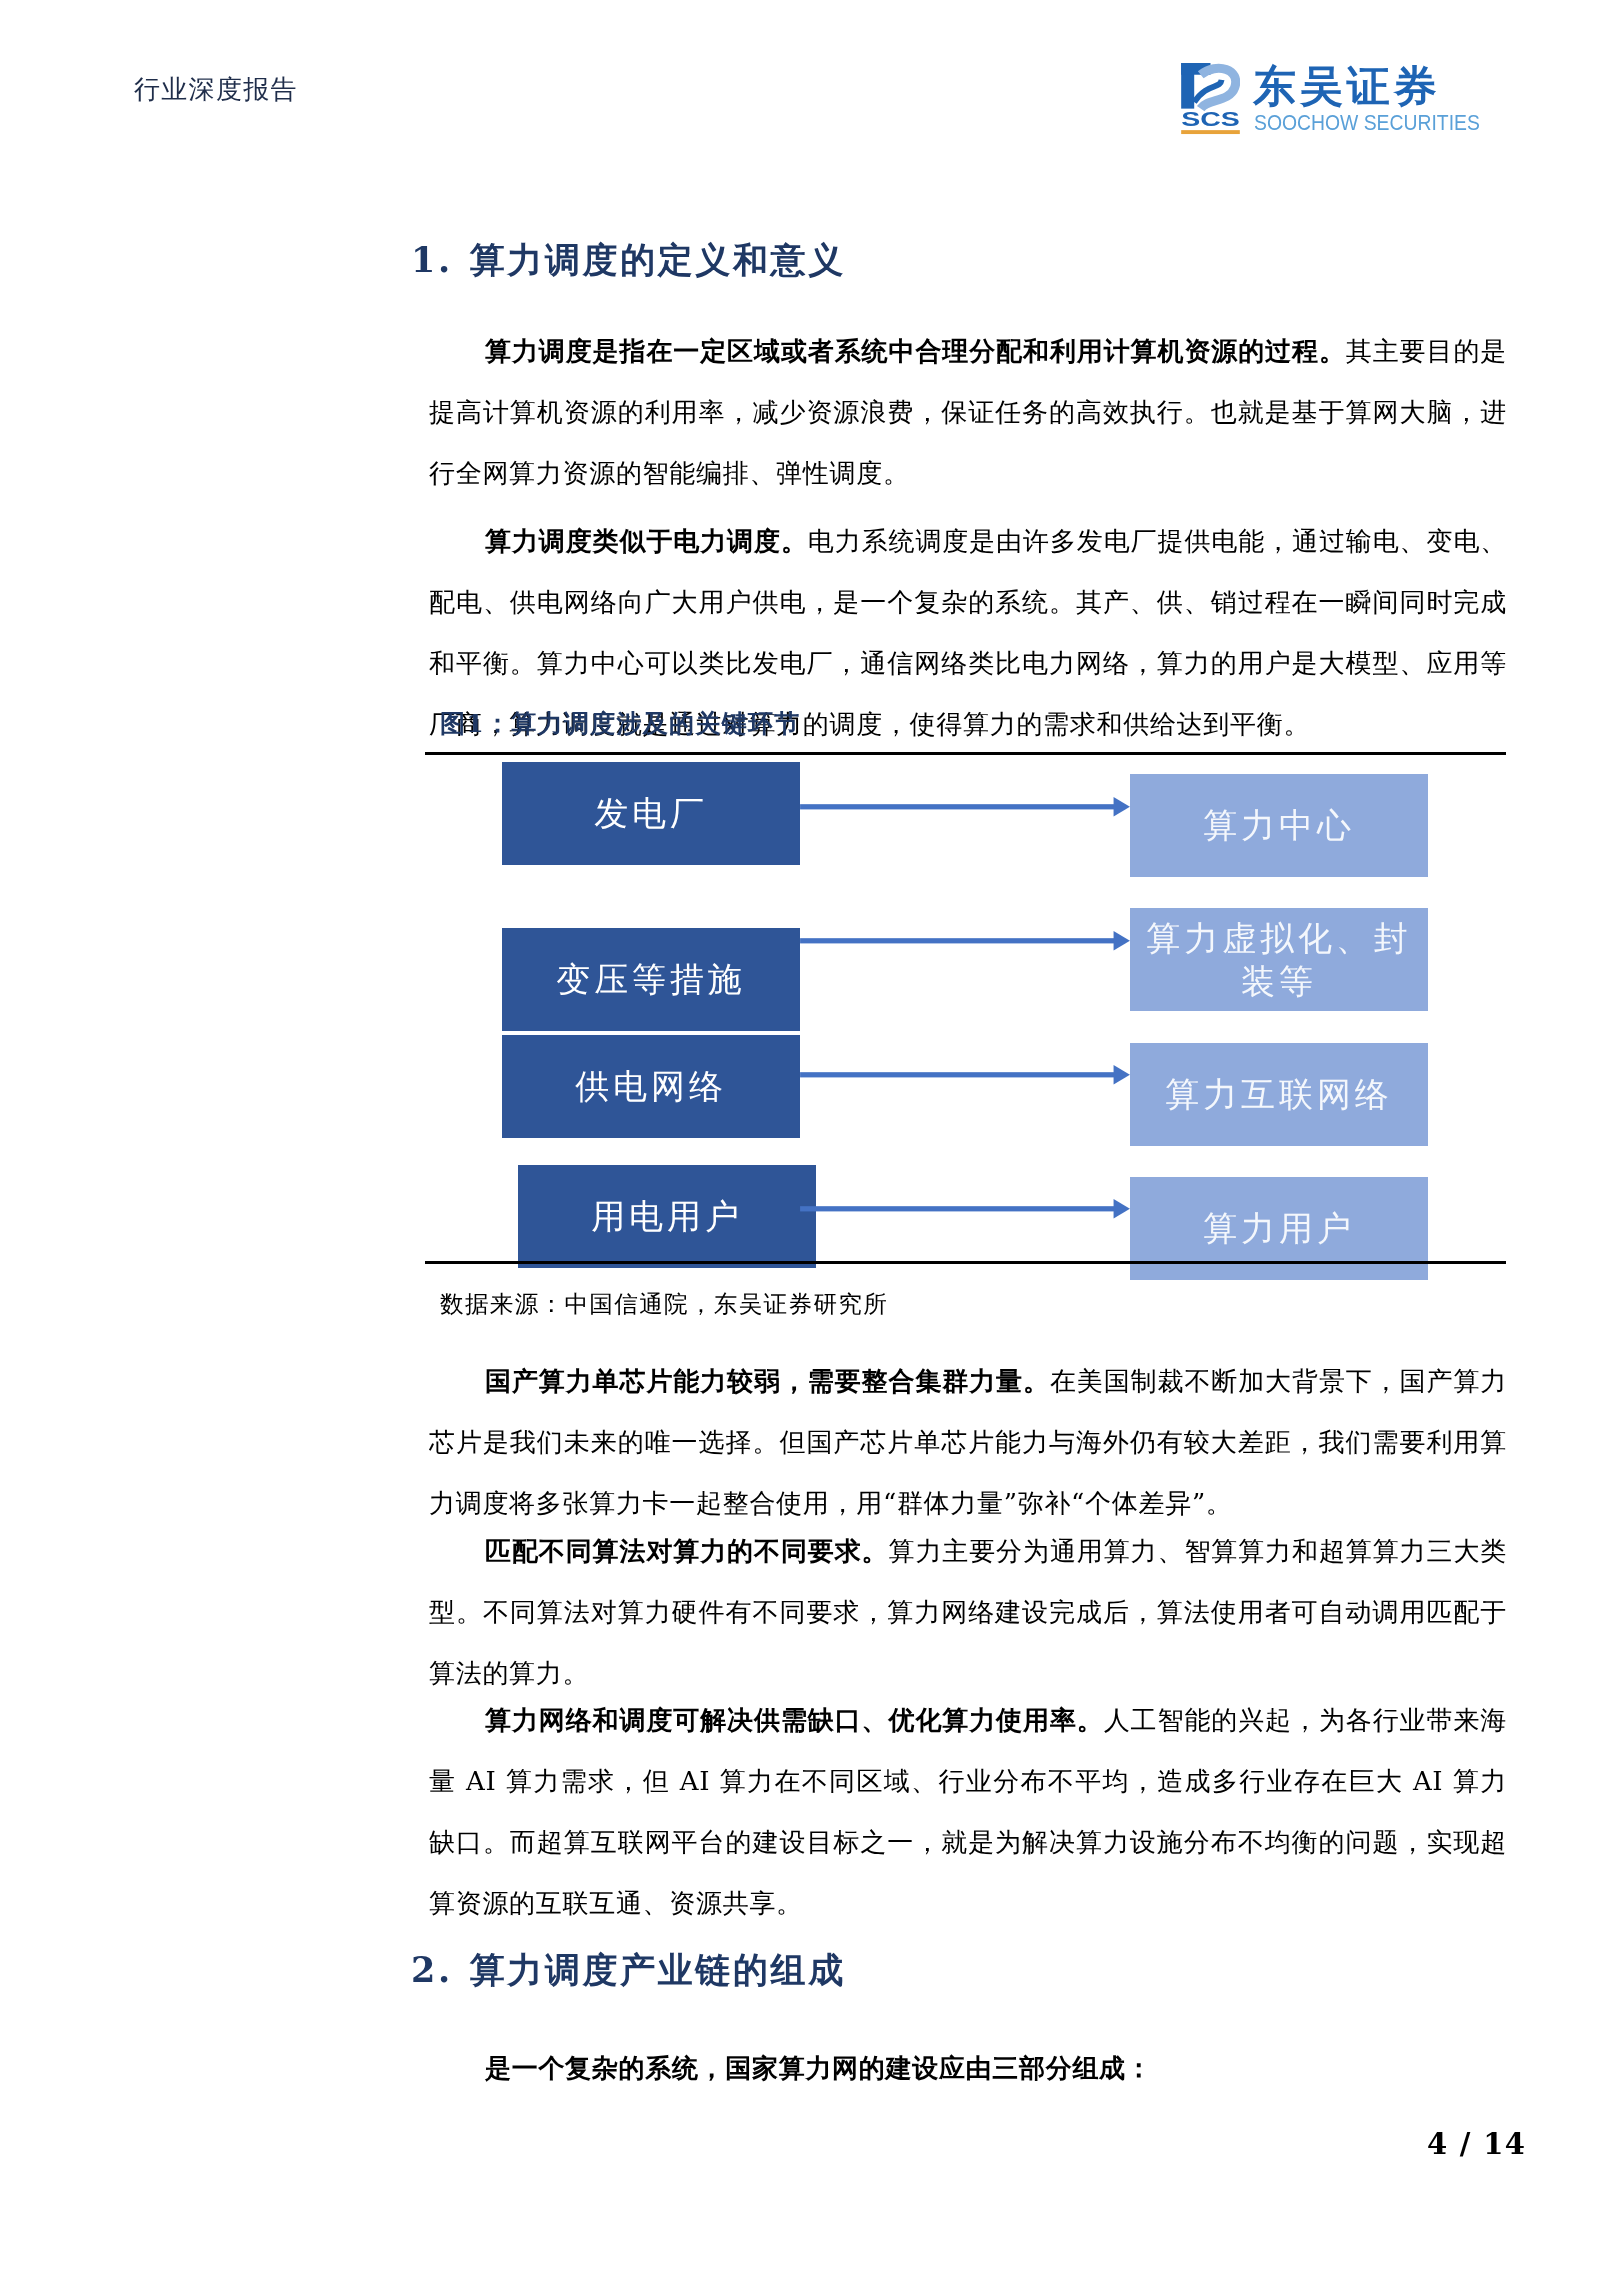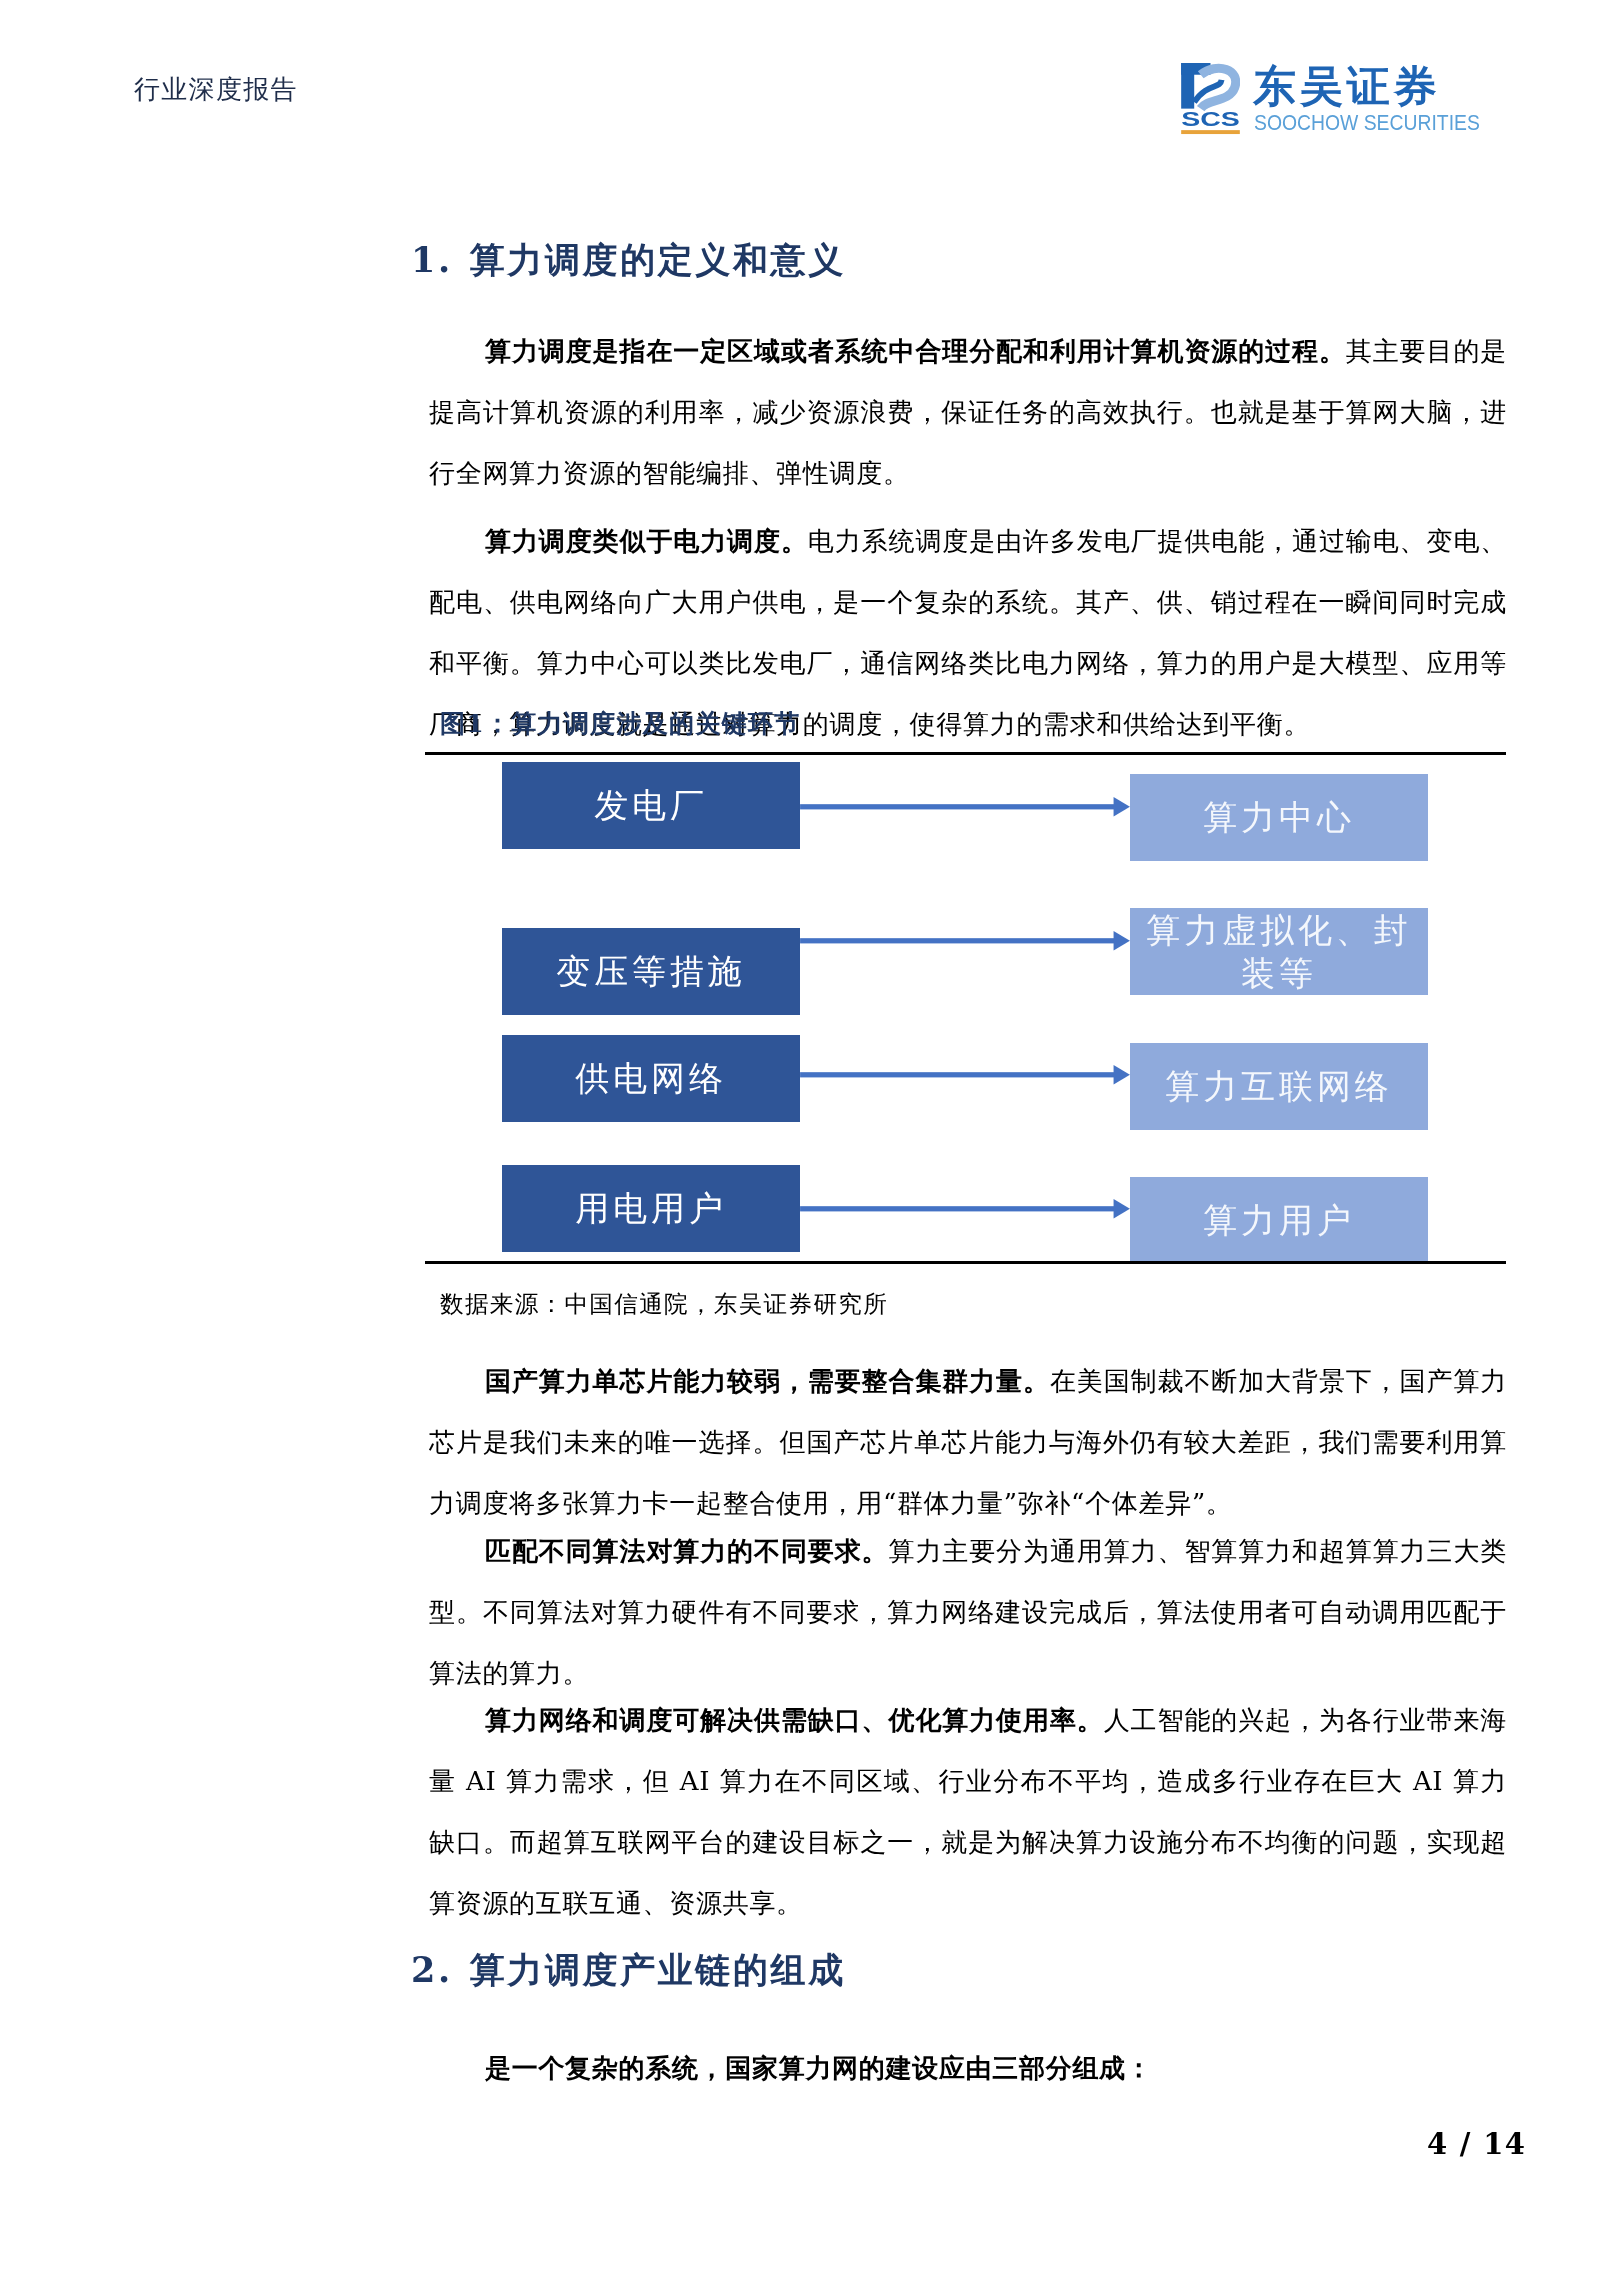--- a/index.html
+++ b/index.html
@@ -12,21 +12,21 @@
   .logo-cn { position:absolute; left:72px; top:-2.6px; font-family:"DejaVu Sans","Liberation Sans",sans-serif;
              font-weight:bold; font-size:43px; color:#1e64b4; letter-spacing:3.9px; line-height:52px; }
   .logo-en { position:absolute; left:73px; top:47px; font-family:"Liberation Sans","DejaVu Sans",sans-serif;
              font-size:22px; color:#5aa0d8; letter-spacing:0px; transform:scaleX(0.88); transform-origin:left; white-space:nowrap; }
   .h1 { left:411px; font-size:35px; font-weight:bold; color:#1f3864; letter-spacing:2.6px; }
   .h1 .num { margin-right:17px; }
   .para { left:429px; width:1078px; font-size:26px; line-height:61px; text-align:justify; text-indent:56px; letter-spacing:0.7px; }
   .para b { font-weight:bold; }
   .fig-caption { left:440px; top:707px; font-size:25px; font-weight:bold; color:#1f3864; letter-spacing:1.3px; }
   .rule { left:425px; width:1081px; height:3.3px; background:#000; }
-  .box { position:absolute; width:298px; height:87px; display:flex; align-items:center; justify-content:center;
+  .box { position:absolute; width:298px; height:103px; display:flex; align-items:center; justify-content:center;
          text-align:center; color:#ffffff; font-size:34px; line-height:43px; letter-spacing:3.9px; box-sizing:border-box; padding:0 13px; }
   .box.dark { left:502px; background:#2f5597; }
   .box.light { left:1130px; background:#8faadc; color:#f4f7fc;margin-top:12px; }
   .arrow { position:absolute; left:800px; width:330px; height:19.6px; }
   .source { left:440px; top:1288px; font-size:23.6px; letter-spacing:1.3px; color:#000; }
   .pagenum { left:1427px; top:2127px; font-size:29px; font-weight:bold; letter-spacing:1.3px; }
 </style>
 </head>
 <body>
 
@@ -75,21 +75,21 @@
   </svg>
   <div class="box light" style="top:896px;">算力虚拟化、封装等</div>
 
   <div class="box dark" style="top:1035px;">供电网络</div>
   <svg class="arrow" style="top:1065px;" viewBox="0 0 505 30">
     <rect x="0" y="11" width="485" height="8" fill="#4472c4"></rect>
       <polygon points="480,0 505,15 480,30" fill="#4472c4"></polygon>
   </svg>
   <div class="box light" style="top:1031px;">算力互联网络</div>
 
-  <div class="box dark" style="top:1165px;">用电用户</div>
+  <div class="box dark" style="top:1165px;margin-left:16px;">用电用户</div>
   <svg class="arrow" style="top:1199px;" viewBox="0 0 505 30">
     <rect x="0" y="11" width="485" height="8" fill="#4472c4"></rect>
       <polygon points="480,0 505,15 480,30" fill="#4472c4"></polygon>
   </svg>
   <div class="box light" style="top:1165px;">算力用户</div>
 </div>
 
 <div class="abs rule" style="top:1261px;"></div>
 <div class="abs source">数据来源：中国信通院，东吴证券研究所</div>
 

